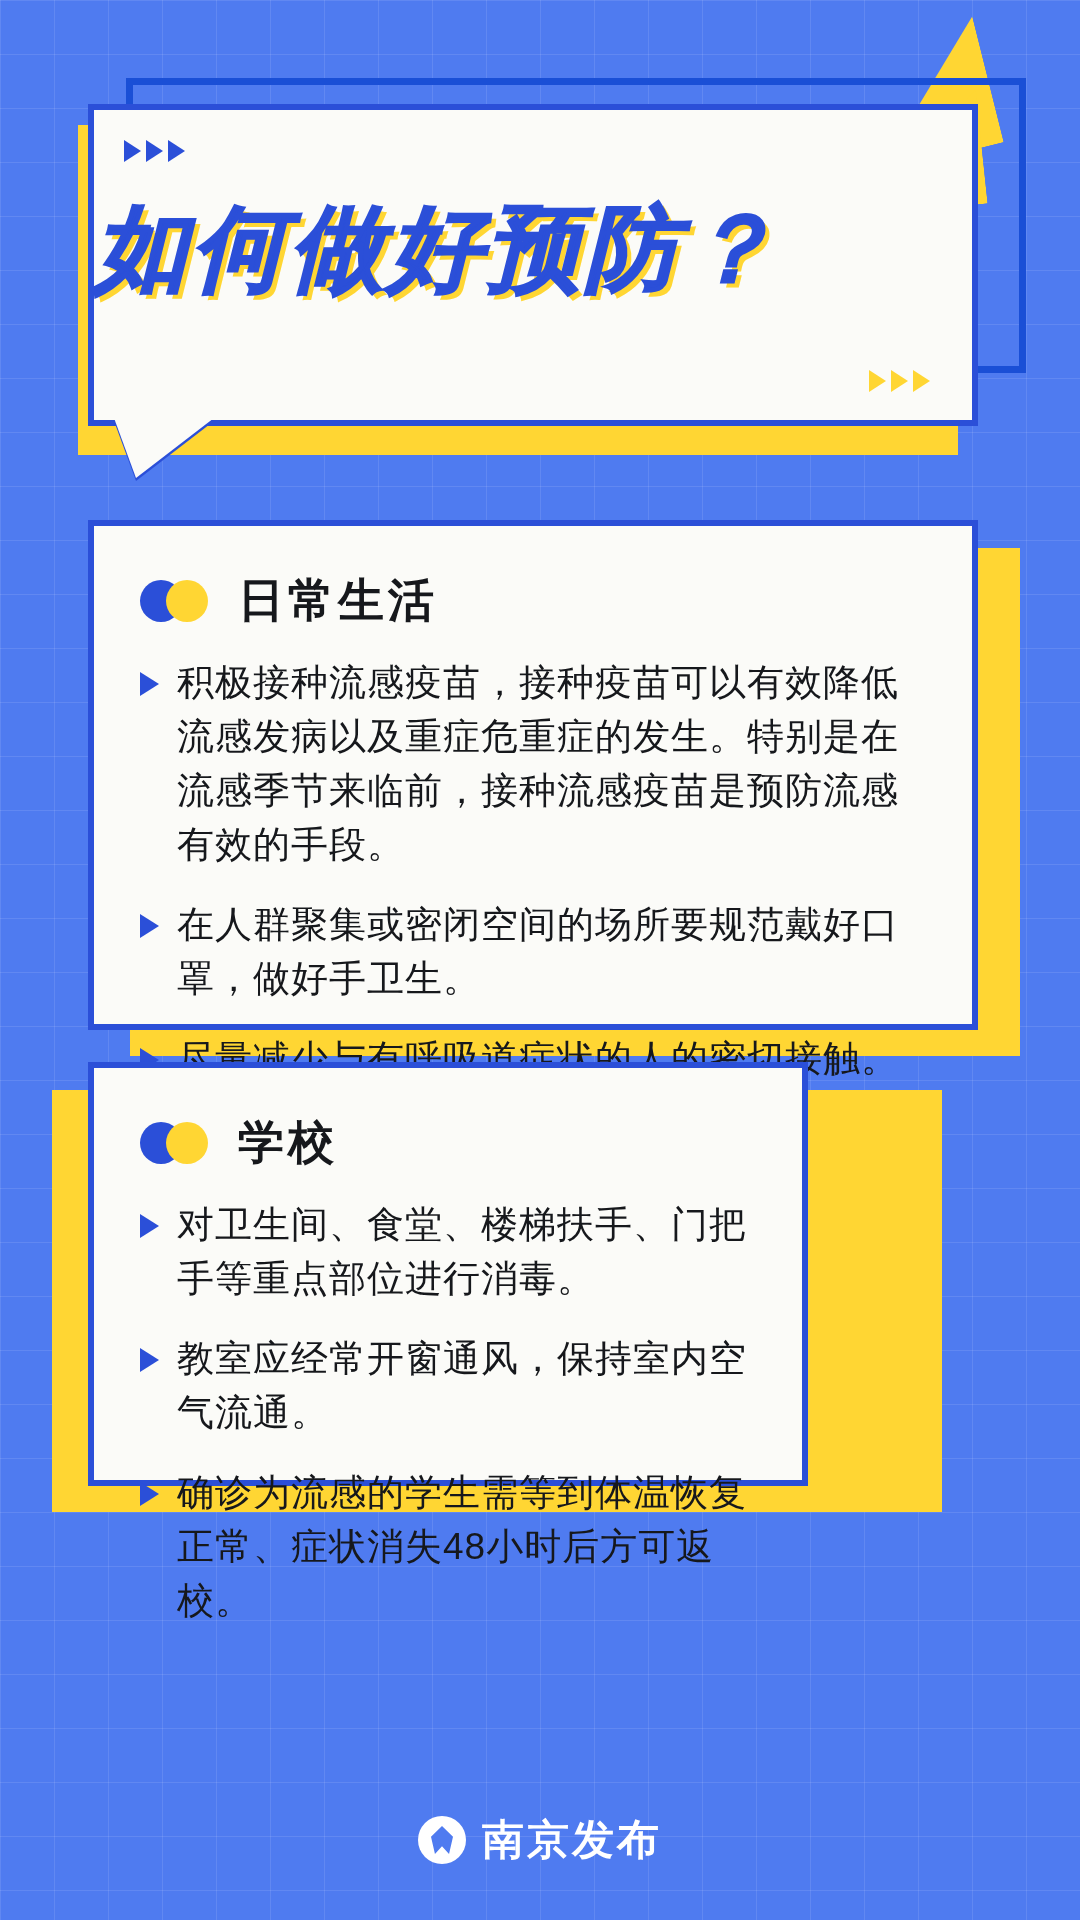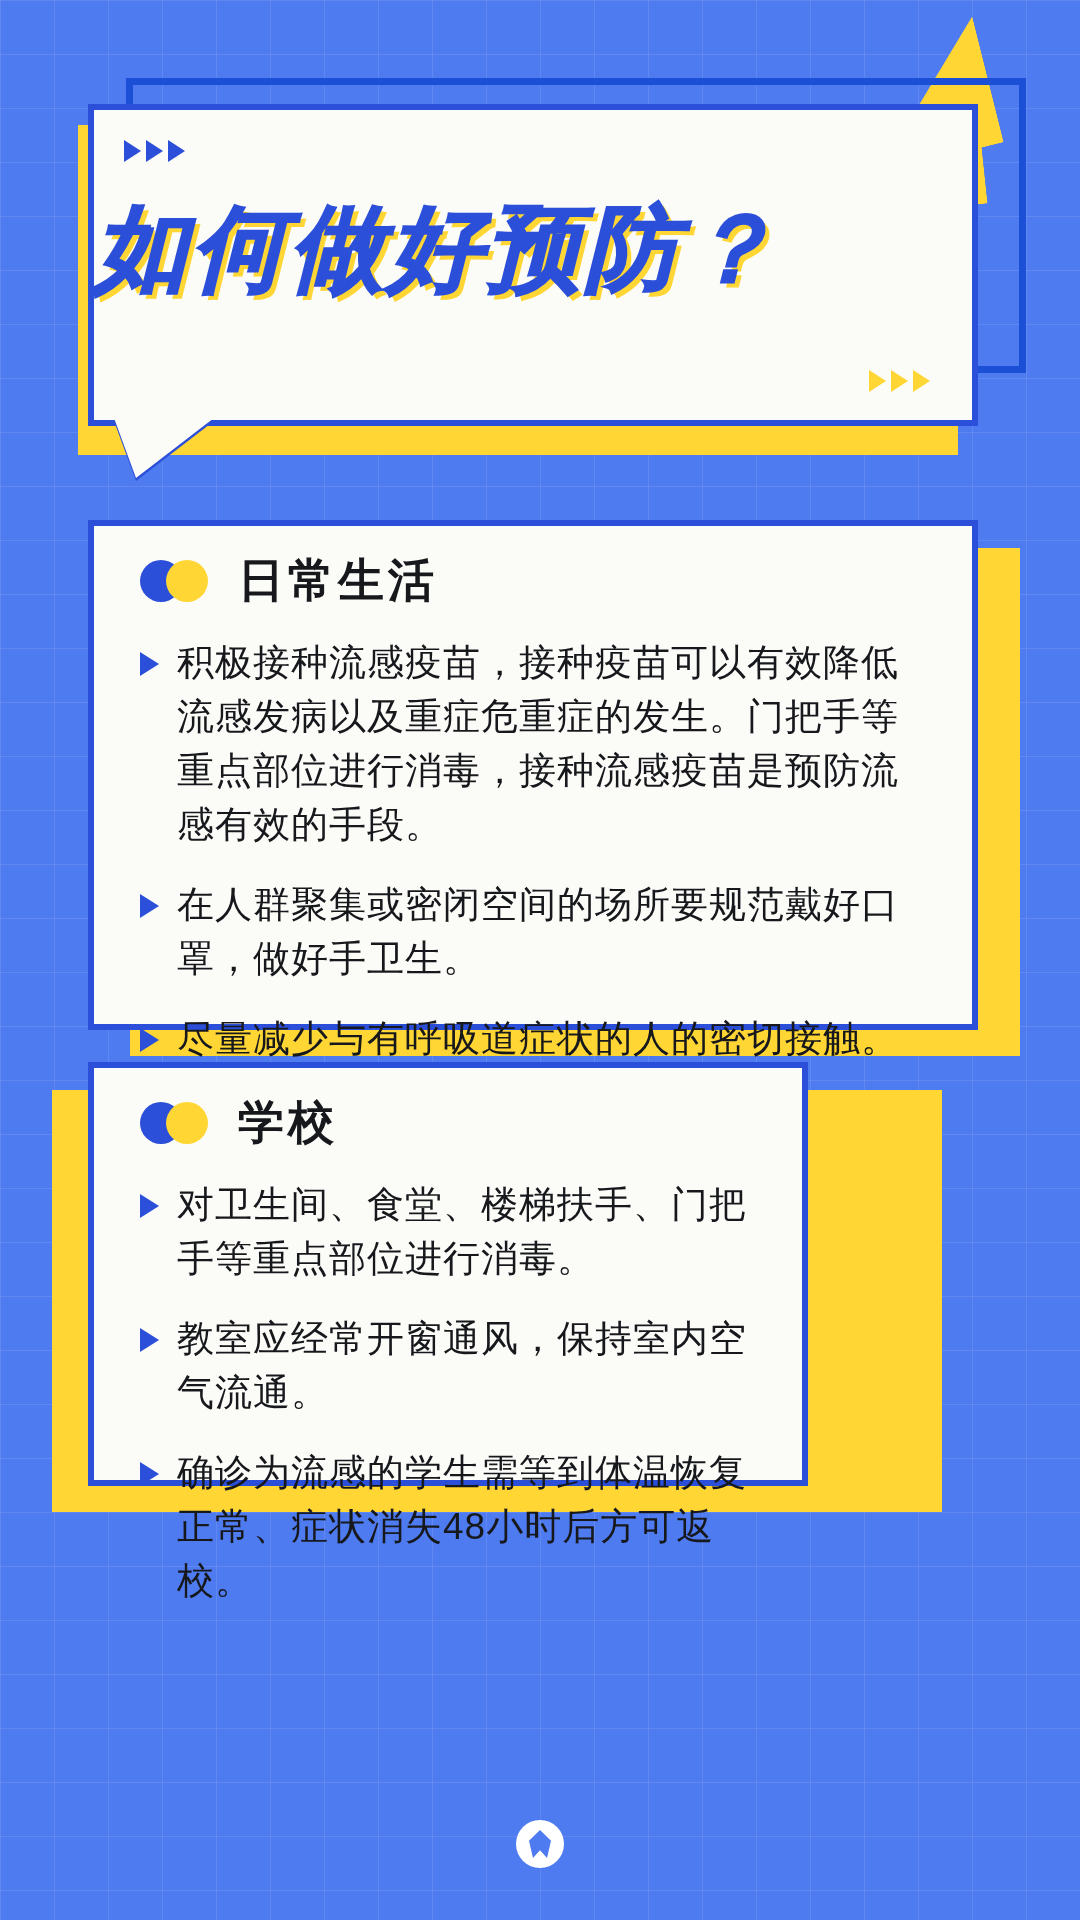--- a/index.html
+++ b/index.html
@@ -121,21 +121,21 @@
   .section .yellow-shadow {
     position: absolute;
     background: #ffd633;
   }
   .card {
     position: absolute;
     background: #fbfbf8;
     border: 6px solid #2b4fd8;
   }
   .card-inner {
-    padding: 24px 46px 34px 46px;
+    padding: 44px 46px 34px 46px;
   }
   .sec-head {
     display: flex;
     align-items: center;
     gap: 26px;
     margin-bottom: 24px;
   }
   .dots {
     position: relative;
     width: 72px; height: 42px;
@@ -252,21 +252,21 @@
       <div class="sec-head">
         <span class="dots">
           <span class="dot-blue"></span>
             <span class="dot-yellow"></span>
         </span>
         <span class="sec-title">日常生活</span>
       </div>
       <ul class="bullet-list">
         <li class="bullet">
           <span class="bullet-mark"></span>
-          <span class="bullet-text">积极接种流感疫苗，接种疫苗可以有效降低流感发病以及重症危重症的发生。门把手等重点部位进行消毒，接种流感疫苗是预防流感有效的手段。</span>
+          <span class="bullet-text">积极接种流感疫苗，接种疫苗可以有效降低流感发病以及重症危重症的发生。特别是在流感季节来临前，接种流感疫苗是预防流感有效的手段。</span>
         </li>
         <li class="bullet">
           <span class="bullet-mark"></span>
           <span class="bullet-text">在人群聚集或密闭空间的场所要规范戴好口罩，做好手卫生。</span>
         </li>
         <li class="bullet">
           <span class="bullet-mark"></span>
           <span class="bullet-text">尽量减少与有呼吸道症状的人的密切接触。</span>
         </li>
       </ul>
@@ -298,13 +298,14 @@
           <span class="bullet-mark"></span>
           <span class="bullet-text">确诊为流感的学生需等到体温恢复正常、症状消失48小时后方可返校。</span>
         </li>
       </ul>
     </div>
   </div>
 </div>
 
 <div class="footer">
   <span class="footer-logo"></span>
+  <span class="footer-text">南京发布</span>
 </div>
 
 </body></html>

